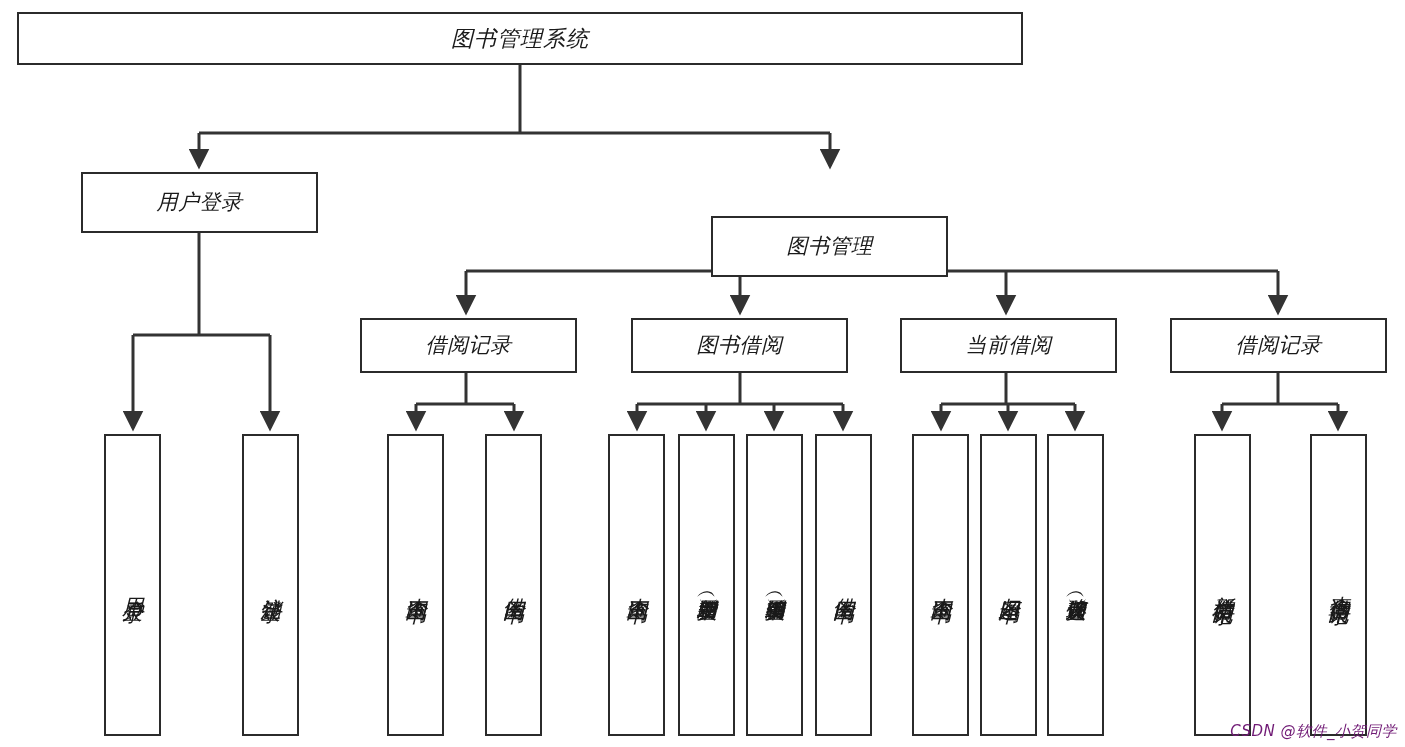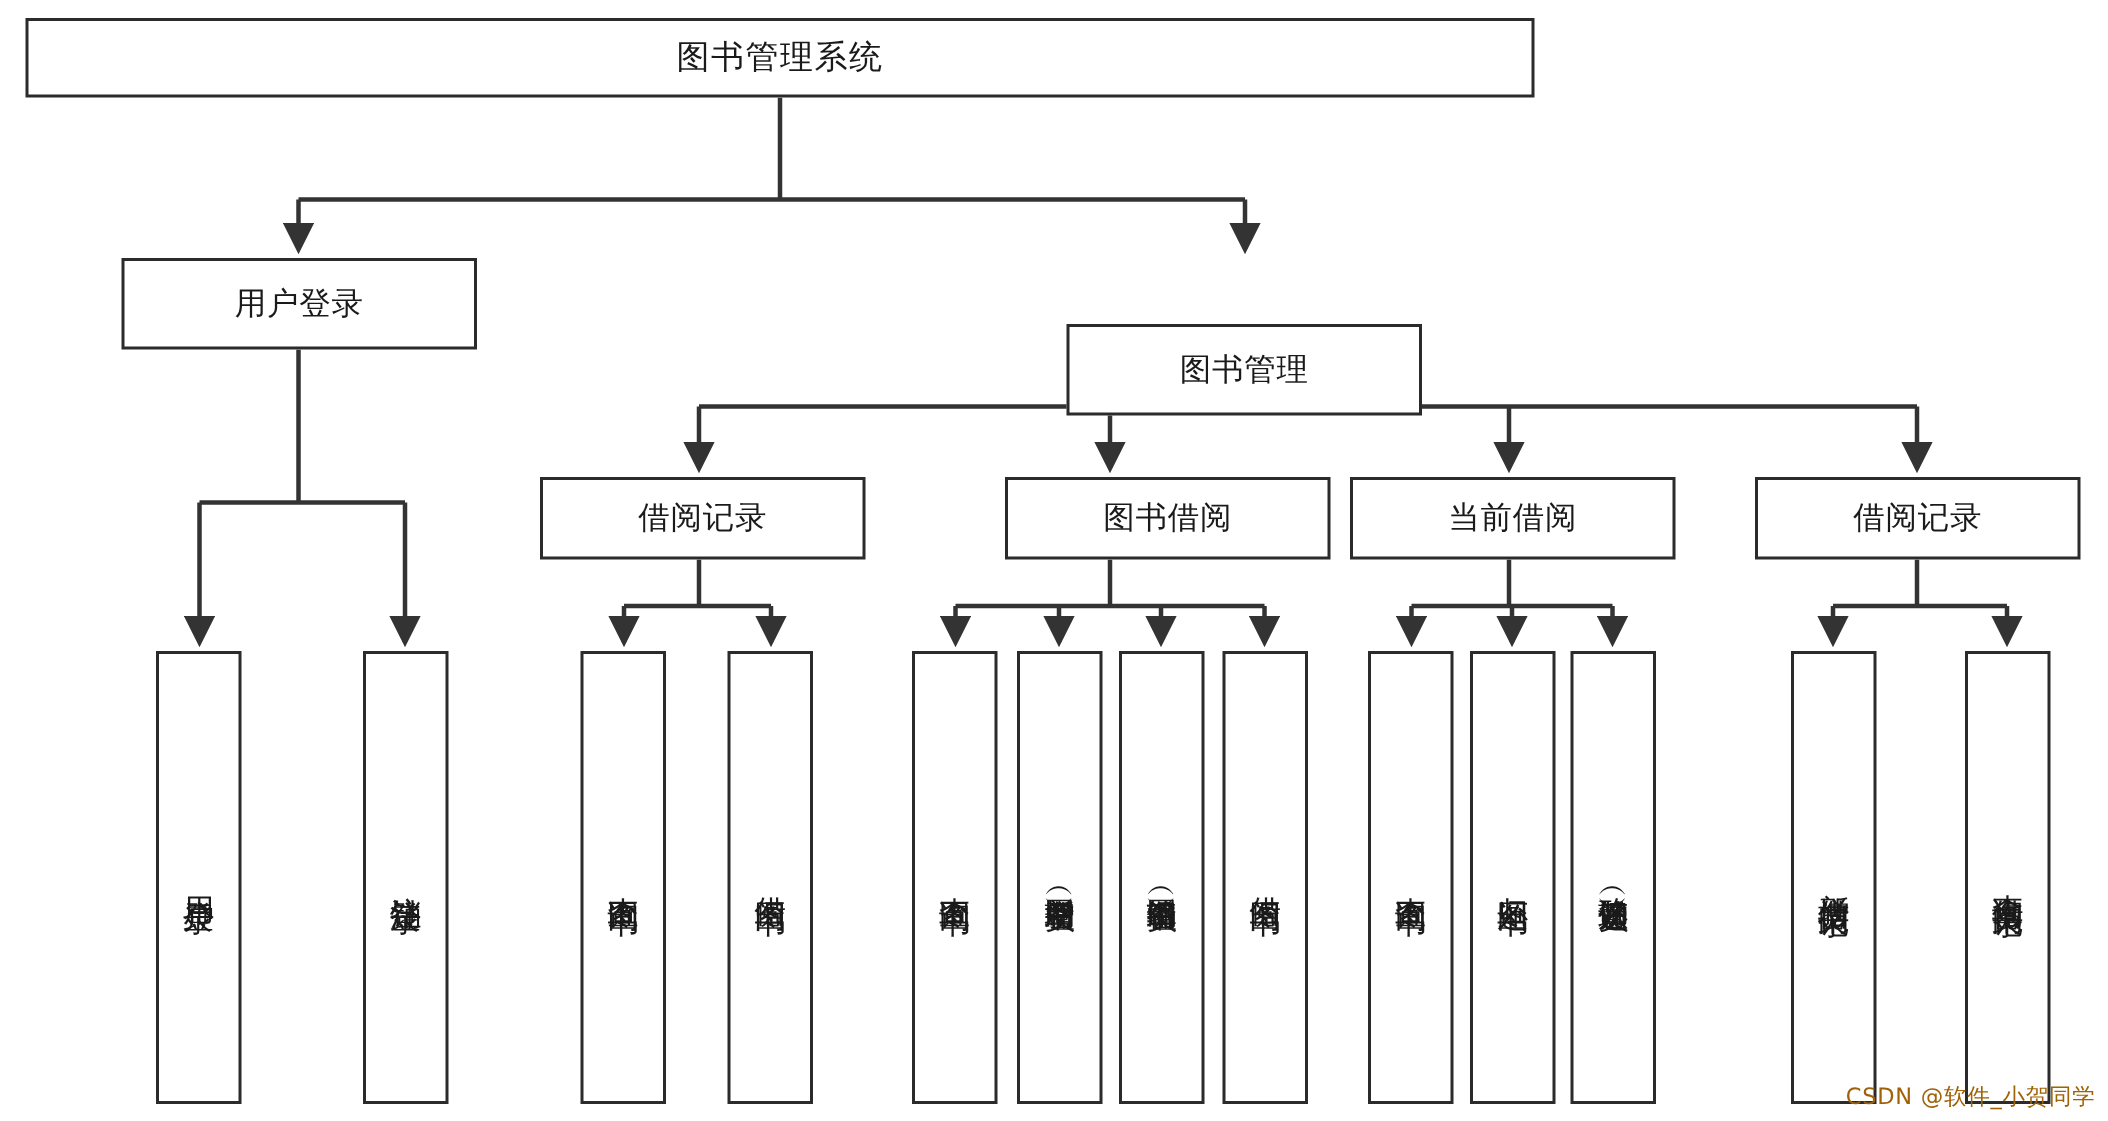--- a/index.html
+++ b/index.html
@@ -10,20 +10,21 @@
   }
   body {
     font-family: "DejaVu Sans", "Liberation Sans", sans-serif;
   }
   #canvas {
     position: relative;
     width: 1405px;
     height: 747px;
     background: #ffffff;
     overflow: hidden;
+    font-style: italic;
   }
   #connectors {
     position: absolute;
     left: 0;
     top: 0;
     width: 1405px;
     height: 747px;
     pointer-events: none;
   }
   .node {
@@ -68,21 +69,21 @@
   }
   .node.vert.tight .label {
     font-size: 20px;
     letter-spacing: 0.5px;
   }
   #watermark {
     position: absolute;
     right: 8px;
     bottom: 6px;
     font-size: 15px;
-    color: #a16207;
+    color: #701a75;
     letter-spacing: 0.5px;
     z-index: 5;
     white-space: nowrap;
   }
 </style>
 </head>
 <body>
 
 <div id="canvas">
 
@@ -143,21 +144,21 @@
   <div class="node horiz" style="left:81px; top:172px; width:237px; height:61px;">
     <span class="label">用户登录</span>
   </div>
   <div class="node horiz" style="left:711px; top:172px; width:237px; height:61px;margin-top:44px;">
     <span class="label">图书管理</span>
   </div>
 
   <div class="node horiz" style="left:360px; top:318px; width:217px; height:55px;">
     <span class="label">借阅记录</span>
   </div>
-  <div class="node horiz" style="left:631px; top:318px; width:217px; height:55px;margin-left:39px;">
+  <div class="node horiz" style="left:631px; top:318px; width:217px; height:55px;">
     <span class="label">图书借阅</span>
   </div>
   <div class="node horiz" style="left:1170px; top:318px; width:217px; height:55px;">
     <span class="label">借阅记录</span>
   </div>
   <div class="node horiz" style="left:900px; top:318px; width:217px; height:55px;">
     <span class="label">当前借阅</span>
   </div>
 
   <div class="node vert" style="left:104px; top:434px; width:57px; height:302px;">

